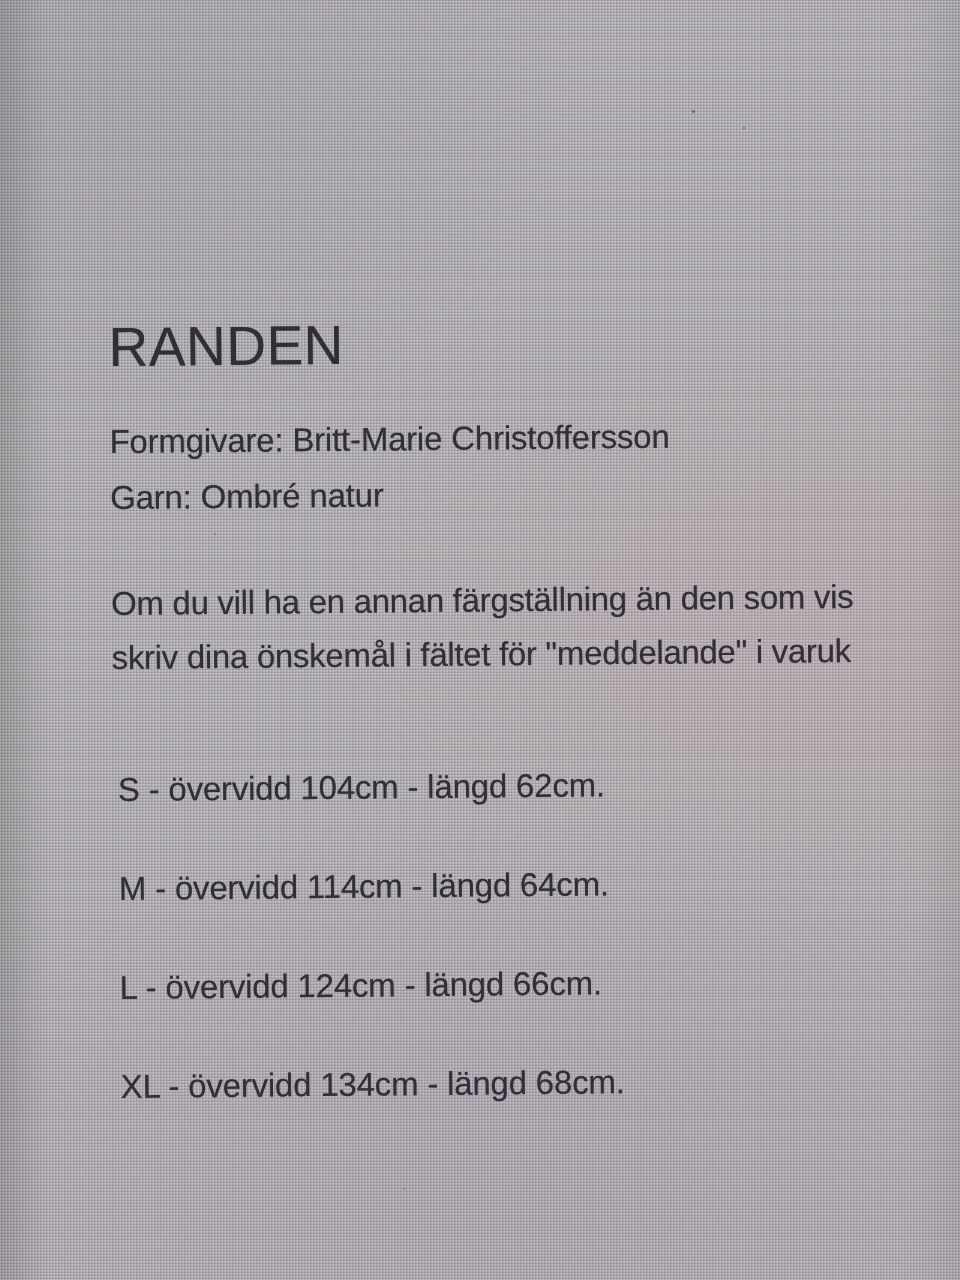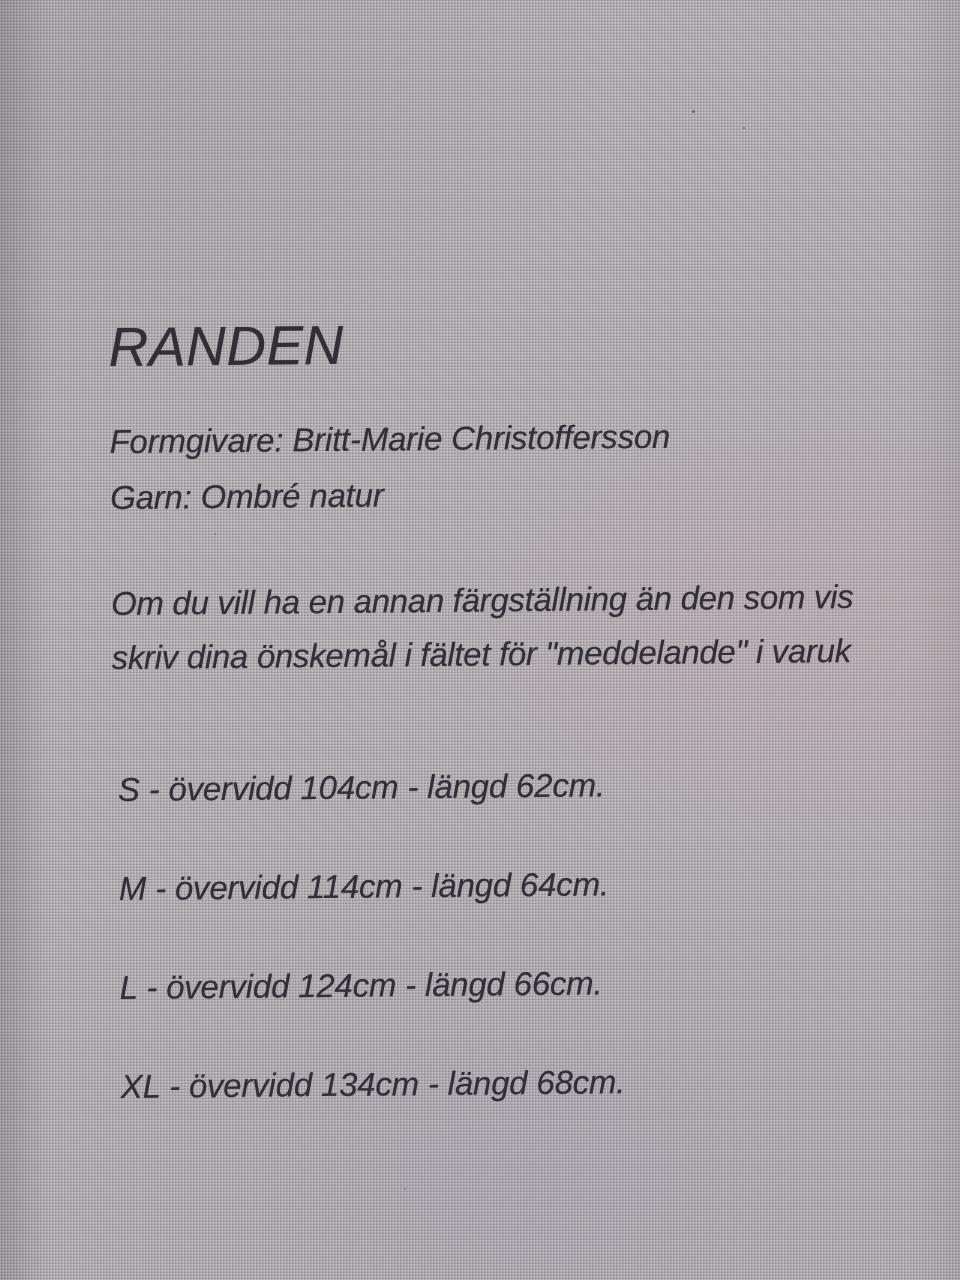--- a/index.html
+++ b/index.html
@@ -25,21 +25,20 @@
       radial-gradient(ellipse 700px 500px at 8% 6%, rgba(90,90,95,0.10), rgba(90,90,95,0) 75%),
       linear-gradient(90deg, rgba(0,0,0,0.12), rgba(0,0,0,0) 5%, rgba(0,0,0,0) 95%, rgba(0,0,0,0.05)),
       repeating-linear-gradient(0deg,
         rgba(255,255,255,0.16) 0px, rgba(255,255,255,0.16) 1px,
         rgba(40,40,48,0.10) 1px, rgba(40,40,48,0.10) 2px,
         rgba(200,195,205,0.08) 2px, rgba(200,195,205,0.08) 3px),
       repeating-linear-gradient(90deg,
         rgba(255,255,255,0.14) 0px, rgba(255,255,255,0.14) 1px,
         rgba(40,40,48,0.12) 1px, rgba(40,40,48,0.12) 2px,
         rgba(150,140,155,0.07) 2px, rgba(150,140,155,0.07) 3px);
-    font-style: italic;
   }
 
   
   .text-layer {
     position: absolute;
     inset: 0;
     transform: rotate(-0.55deg);
     transform-origin: 120px 700px;
     color: #312e38;
     text-shadow: 0 0 1px rgba(49,46,56,0.55);

